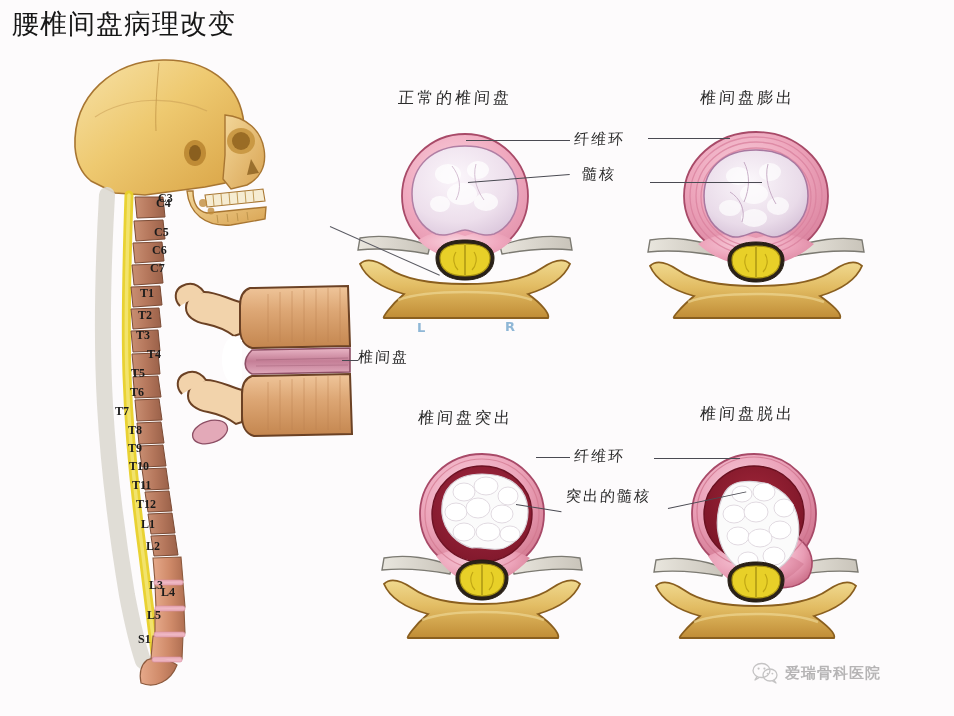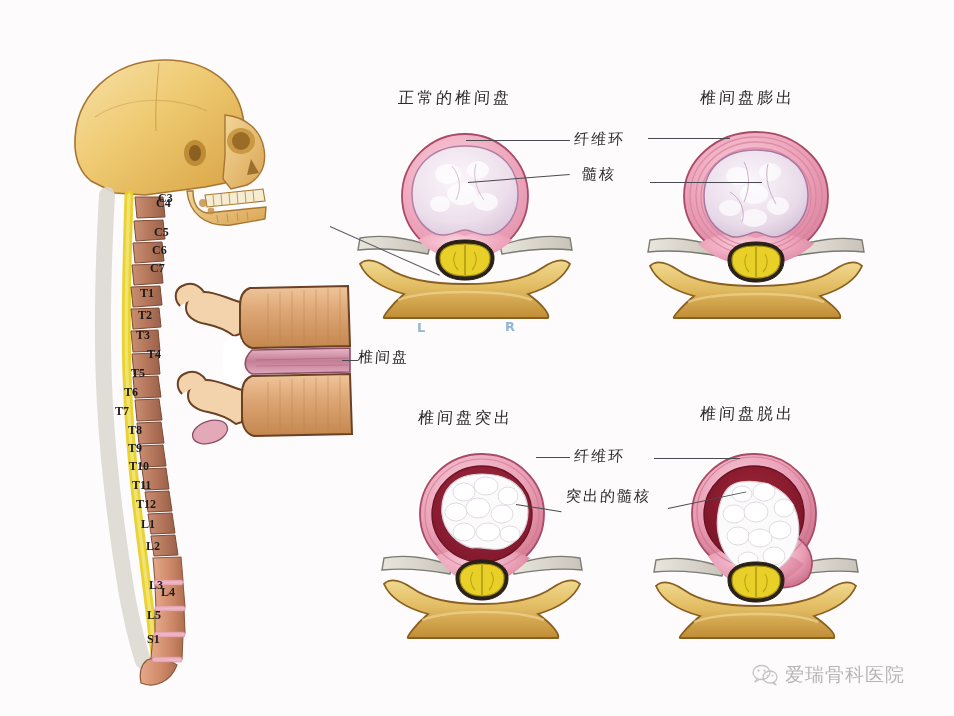--- a/index.html
+++ b/index.html
@@ -45,30 +45,31 @@
   }
 
   .lr{
     position:absolute;font-size:13px;color:#8fb7d6;
     font-family:"DejaVu Sans","Liberation Sans",sans-serif;
     font-weight:bold;
   }
 
   
   .wm{position:absolute;display:flex;align-items:center;gap:7px;opacity:.42;}
-  .wm-txt{font-size:19px;color:#555;letter-spacing:1px;
-     font-family:"DejaVu Sans","Liberation Sans",sans-serif;font-weight:normal;}
+  .wm-txt{font-size:15px;color:#555;letter-spacing:1px;
+     font-family:"DejaVu Sans","Liberation Sans",sans-serif;font-weight:bold;}
 
   svg{display:block;overflow:visible;}
 </style>
 </head>
 <body>
 
 <div class="page">
 
+  <div class="title">腰椎间盘病理改变</div>
 
   <div class="abs" style="left:55px;top:55px;">
     <svg width="230" height="610" viewBox="0 0 230 610">
       <defs>
         <linearGradient id="skullG" x1="0" y1="0" x2="1" y2="1">
           <stop offset="0%" stop-color="#f7e2a8"></stop>
           <stop offset="45%" stop-color="#eec970"></stop>
           <stop offset="100%" stop-color="#d8a244"></stop>
         </linearGradient>
         <linearGradient id="faceG" x1="0" y1="0" x2="1" y2="1">
@@ -179,33 +180,33 @@
     <div class="vlabel" style="left:158px;top:191px">C3</div>
     <div class="vlabel" style="left:156px;top:196px">C4</div>
     <div class="vlabel" style="left:154px;top:225px">C5</div>
     <div class="vlabel" style="left:152px;top:243px">C6</div>
     <div class="vlabel" style="left:150px;top:261px">C7</div>
     <div class="vlabel" style="left:140px;top:286px">T1</div>
     <div class="vlabel" style="left:138px;top:308px">T2</div>
     <div class="vlabel" style="left:136px;top:328px">T3</div>
     <div class="vlabel" style="left:147px;top:347px">T4</div>
     <div class="vlabel" style="left:131px;top:366px">T5</div>
-    <div class="vlabel" style="left:124px;top:385px">T6</div>
+    <div class="vlabel" style="left:130px;top:385px">T6</div>
     <div class="vlabel" style="left:115px;top:404px">T7</div>
     <div class="vlabel" style="left:128px;top:423px">T8</div>
     <div class="vlabel" style="left:128px;top:441px">T9</div>
     <div class="vlabel" style="left:129px;top:459px">T10</div>
     <div class="vlabel" style="left:132px;top:478px">T11</div>
     <div class="vlabel" style="left:136px;top:497px">T12</div>
     <div class="vlabel" style="left:141px;top:517px">L1</div>
     <div class="vlabel" style="left:146px;top:539px">L2</div>
     <div class="vlabel" style="left:149px;top:578px">L3</div>
     <div class="vlabel" style="left:161px;top:585px">L4</div>
     <div class="vlabel" style="left:147px;top:608px">L5</div>
-    <div class="vlabel" style="left:147px;top:632px">S1</div>
+    <div class="vlabel" style="left:138px;top:632px">S1</div>
   </div>
 
   <div class="abs" style="left:172px;top:280px;">
     <svg width="185" height="170" viewBox="0 0 185 170">
       <defs>
         <linearGradient id="vbodyG" x1="0" y1="0" x2="0" y2="1">
           <stop offset="0%" stop-color="#f0c69b"></stop>
           <stop offset="40%" stop-color="#dda775"></stop>
           <stop offset="100%" stop-color="#c4864f"></stop>
         </linearGradient>

